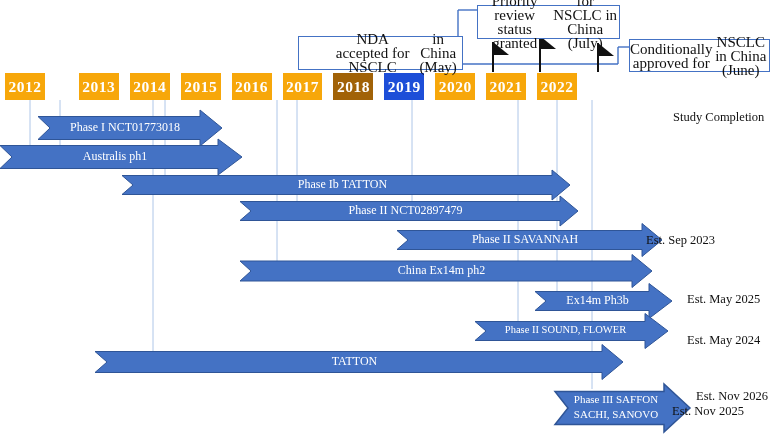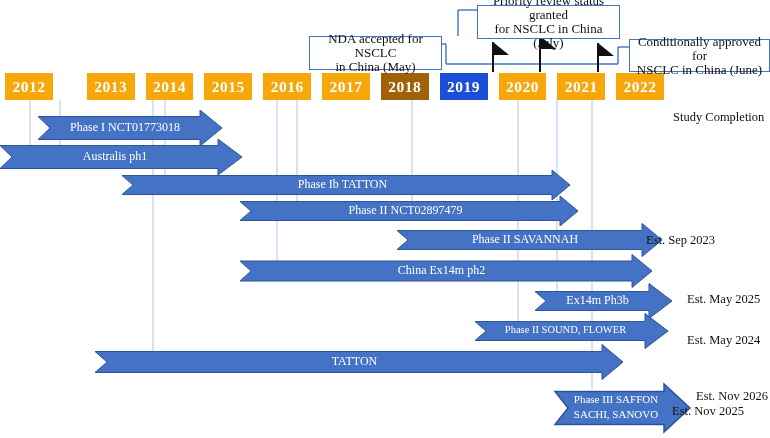--- a/index.html
+++ b/index.html
@@ -1,32 +1,32 @@
 <!DOCTYPE html>
 <html><head>
 <meta charset="utf-8">
 <style>
   html,body{margin:0;padding:0;background:#fff;}
   .canvas{
     position:relative;width:770px;height:438px;background:#ffffff;
     font-family:"Liberation Serif","DejaVu Serif",serif;overflow:hidden;
   }
   #year-band{
-    position:absolute;left:5px;top:73px;width:659px;height:27px;
+    position:absolute;left:5px;top:73px;width:572px;height:27px;
     display:flex;gap:11px;
   }
   .year-cell{
     flex:1;display:flex;align-items:center;justify-content:center;
     color:#ffffff;font-weight:bold;font-size:15.5px;letter-spacing:.5px;
   }
   #chart-svg{position:absolute;left:0;top:0;width:770px;height:438px;}
   .callout{
     position:absolute;background:#ffffff;border:1.6px solid #4472C4;
-    display:flex;flex-direction:column;align-items:center;justify-content:center;
-    font-size:13px;line-height:14px;color:#111;text-align:center;z-index:3;
+    display:flex;flex-direction:row;align-items:center;justify-content:center;
+    font-size:15px;line-height:14px;color:#111;text-align:center;z-index:3;
   }
   .right-label{
     position:absolute;font-size:12.5px;color:#111;white-space:nowrap;z-index:2;
   }
 </style>
 </head>
 <body>
 
 <div class="canvas">
   <div id="year-band">
@@ -82,21 +82,21 @@
       <text x="597.5" y="301" fill="#FFFFFF" font-size="12" text-anchor="middle" dominant-baseline="middle" font-family="&quot;Liberation Serif&quot;,&quot;DejaVu Serif&quot;,serif">Ex14m Ph3b</text>
       <path d="M 475 321.5 L 645 321.5 L 645 313.5 L 668 331 L 645 348.5 L 645 340.5 L 475 340.5 L 486 331 Z" fill="#4472C4" stroke="#2F5597" stroke-width="1"></path>
       <text x="565.5" y="331" fill="#FFFFFF" font-size="10.5" text-anchor="middle" dominant-baseline="middle" font-family="&quot;Liberation Serif&quot;,&quot;DejaVu Serif&quot;,serif">Phase II SOUND, FLOWER</text>
       <path d="M 95 351.5 L 602 351.5 L 602 344.5 L 623 362 L 602 379.5 L 602 372.5 L 95 372.5 L 107 362 Z" fill="#4472C4" stroke="#2F5597" stroke-width="1"></path>
       <text x="354.5" y="362" fill="#FFFFFF" font-size="12" text-anchor="middle" dominant-baseline="middle" font-family="&quot;Liberation Serif&quot;,&quot;DejaVu Serif&quot;,serif">TATTON</text>
       <path d="M 555 391.5 L 664 391.5 L 664 384 L 690 408 L 664 432 L 664 424.5 L 555 424.5 L 568 408 Z" fill="#4472C4" stroke="#2F5597" stroke-width="1.5"></path>
       <text x="616" y="400.5" fill="#FFFFFF" font-size="11" text-anchor="middle" dominant-baseline="middle" font-family="&quot;Liberation Serif&quot;,&quot;DejaVu Serif&quot;,serif">Phase III SAFFON</text>
       <text x="616" y="415.5" fill="#FFFFFF" font-size="11" text-anchor="middle" dominant-baseline="middle" font-family="&quot;Liberation Serif&quot;,&quot;DejaVu Serif&quot;,serif">SACHI, SANOVO</text>
     </svg>
   <div id="callout-layer">
-      <div class="callout" style="left: 309px; top: 36px; width: 131px; height: 32px; border-color: rgb(68, 114, 196);">
+      <div class="callout" style="left: 298px; top: 36px; width: 131px; height: 32px; border-color: rgb(68, 114, 196); padding-left: 32px;">
         <div>NDA accepted for NSCLC</div>
         <div>in China (May)</div>
       </div>
       <div class="callout" style="left: 477px; top: 5px; width: 141px; height: 32px; border-color: rgb(68, 114, 196);">
         <div>Priority review status granted</div>
         <div>for NSCLC in China (July)</div>
       </div>
       <div class="callout" style="left: 629px; top: 39px; width: 139px; height: 31px; border-color: rgb(68, 114, 196);">
         <div>Conditionally approved for</div>
         <div>NSCLC in China (June)</div>

